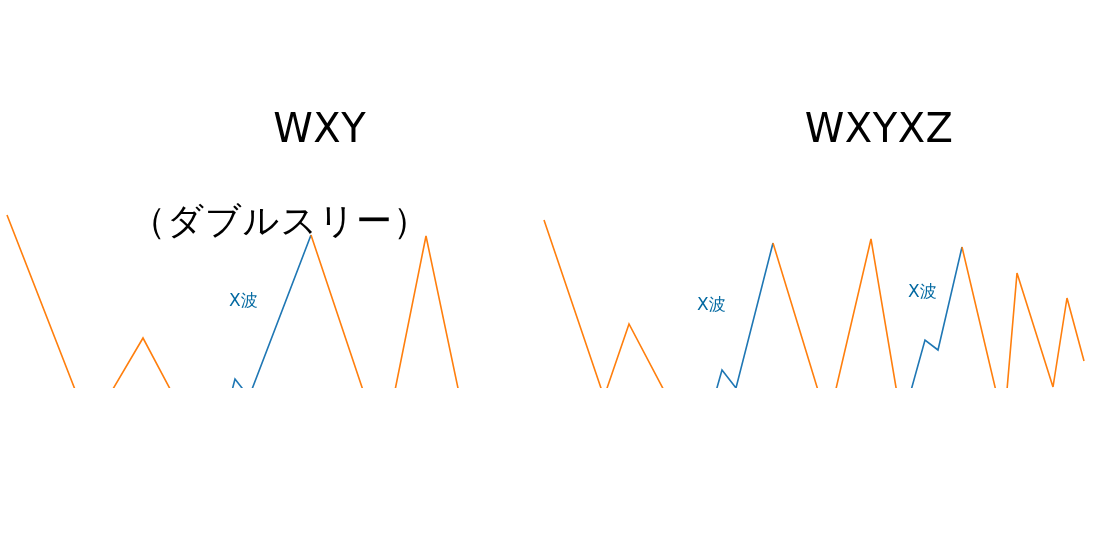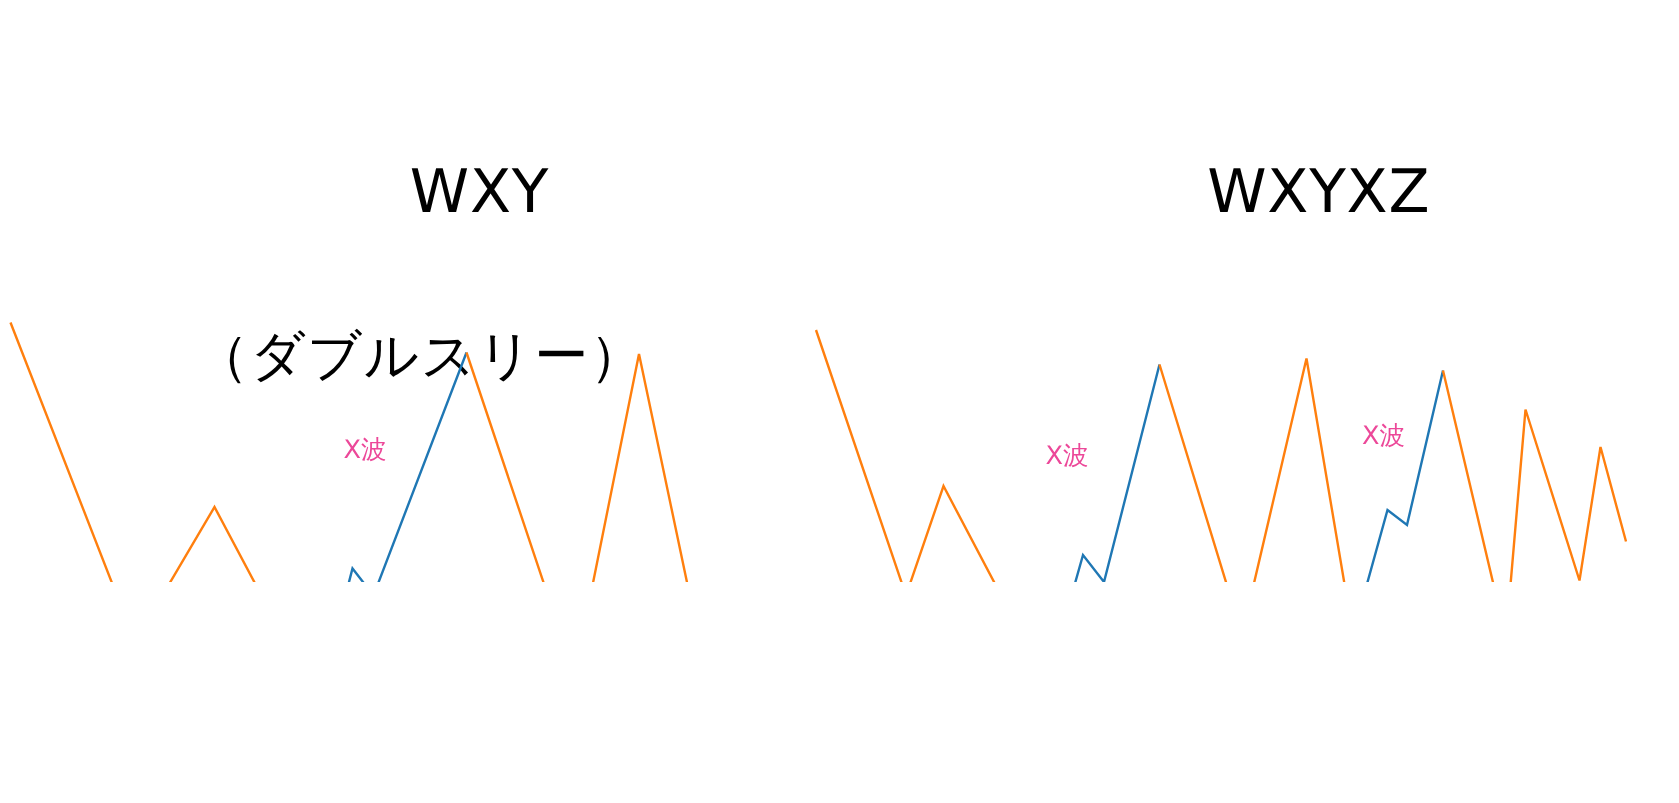--- a/index.html
+++ b/index.html
@@ -35,41 +35,40 @@
     font-weight: 400;
     line-height: 1.18;
     white-space: pre;
   }
   #title-left  { top: 58px; font-size: 40px; letter-spacing: 0.5px; }
   #title-right { top: 58px; font-size: 40px; letter-spacing: 0.5px; text-align: center; }
   .title-line2 {
     display: block;
     font-size: 36px;
     letter-spacing: 1px;
-    margin-top: 17px;
   }
 
   .plot-svg {
     position: absolute;
     left: 0;
     top: 0;
     width: 1119px;
     height: 535px;
     overflow: visible;
   }
   .wave-path {
     fill: none;
     stroke-width: 1.6;
     stroke-linejoin: miter;
     stroke-linecap: butt;
   }
 
   .wave-label {
     position: absolute;
-    color: #ec4899;
+    color: #0369a1;
     font-size: 17px;
     line-height: 1;
     white-space: nowrap;
   }
   #label-x1 { left: 229px; top: 292px; }
   #label-x2 { left: 697px; top: 296px; }
   #label-x3 { left: 908px; top: 283px; }
 </style>
 </head>
 <body>

